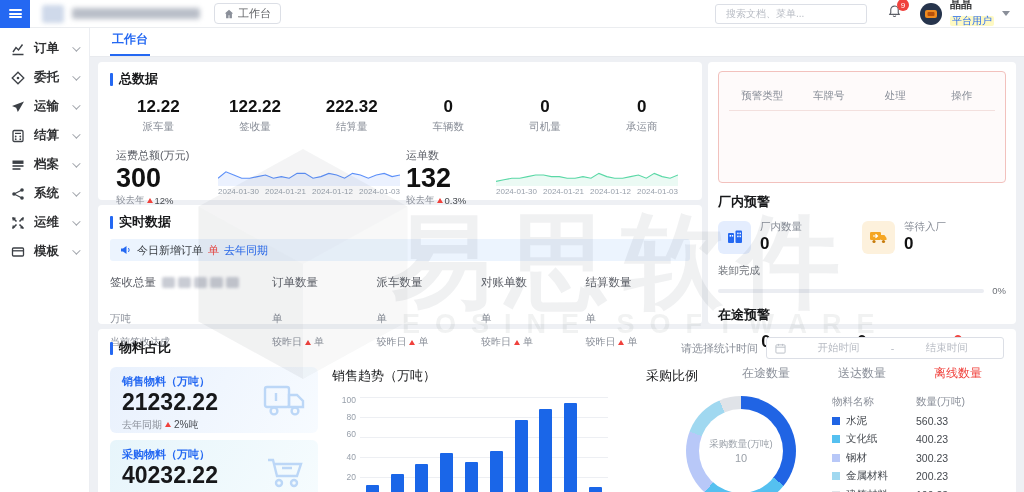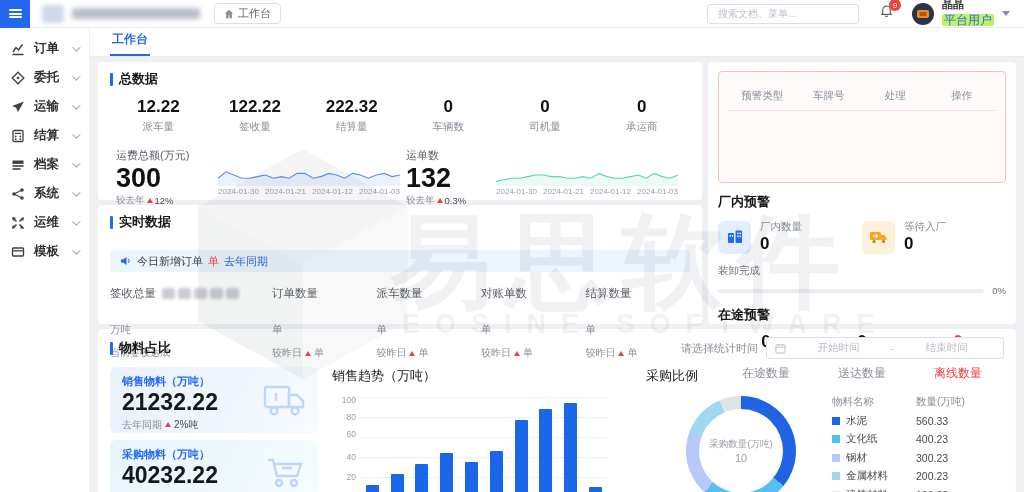--- a/index.html
+++ b/index.html
@@ -12,21 +12,21 @@
   .crumb-tag { margin-left:14px; border:1px solid #dcdfe6; border-radius:4px; padding:2px 9px; font-size:11px; color:#606266; display:flex; align-items:center; gap:4px; background:#fff; }
   .crumb-tag svg { display:block; }
   .topbar-spacer { flex:1; }
   .search-box { width:152px; height:20px; border:1px solid #dcdfe6; border-radius:3px; font-size:10px; color:#606266; padding:0 10px; outline:none; }
   .search-box::placeholder { color:#b8bcc4; }
   .bell-wrap { position:relative; margin:0 18px 0 20px; cursor:pointer; }
   .badge { position:absolute; top:-5px; right:-7px; min-width:12px; height:12px; background:#f0413c; color:#fff; border-radius:7px; font-size:8px; display:flex; align-items:center; justify-content:center; padding:0 2px; }
   .avatar { width:22px; height:22px; border-radius:50%; background:#26344c; display:flex; align-items:center; justify-content:center; overflow:hidden; flex:none; }
   .user-block { margin:0 4px 0 8px; line-height:1.05; }
   .user-name { font-size:11px; font-weight:bold; color:#303133; }
-  .user-role { font-size:12px; color:#2468f2; background:#bef264; padding:0 2px; border-radius:2px; display:inline-block; }
+  .user-role { font-size:10px; color:#2468f2; background:#fef9c3; padding:0 2px; border-radius:2px; display:inline-block; }
   .caret { width:0; height:0; border-left:4px solid transparent; border-right:4px solid transparent; border-top:5px solid #8a8f99; margin:0 14px 0 4px; }
 
   .shell { display:flex; height:464px; }
   .sidebar { width:90px; background:#fff; border-right:1px solid #eceef2; padding-top:6px; flex:none; }
   .side-item { display:flex; align-items:center; padding:6px 11px; cursor:pointer; }
   .side-item svg { flex:none; }
   .side-label { font-size:12.5px; color:#303133; font-weight:bold; margin-left:9px; flex:1; }
   .chev { width:6px; height:6px; border-right:1.2px solid #a0a4ab; border-bottom:1.2px solid #a0a4ab; transform:rotate(45deg) translateY(-2px); flex:none; }
 
   .main { flex:1; position:relative; overflow:hidden; }
@@ -51,21 +51,21 @@
   .trend-lab { font-size:11px; color:#5b5e66; }
   .trend-val { font-size:27px; font-weight:bold; color:#111; line-height:1.15; }
   .trend-cmp { font-size:9.5px; color:#8a8f99; display:flex; align-items:center; gap:2px; }
   .tri-up { width:0; height:0; border-left:3.5px solid transparent; border-right:3.5px solid transparent; border-bottom:5px solid #f0413c; display:inline-block; }
   .cmp-val { color:#45494f; }
   .sparkline { width:182px; margin-top:14px; }
   .spark-svg { width:182px; height:24px; display:block; }
   .spark-labels { display:flex; justify-content:space-between; font-size:8px; color:#98a0ab; margin-top:1px; white-space:nowrap; }
 
   
-  .notice { margin-top:19px; background:#ecf4fe; border-radius:3px; height:22px; display:flex; align-items:center; padding:4px 10px; font-size:11px; color:#3c4046; gap:5px; }
+  .notice { margin-top:8px; background:#ecf4fe; border-radius:3px; height:22px; display:flex; align-items:center; padding:4px 10px; font-size:11px; color:#3c4046; gap:5px; }
   .notice-red { color:#f0413c; }
   .notice-link { color:#2468f2; cursor:pointer; }
   .rt-cols { display:flex; margin-top:14px; }
   .rt-col { flex:1; }
   .rt-col.wide { flex:1.55; }
   .rt-lab { font-size:11.5px; color:#5b5e66; display:flex; align-items:center; gap:6px; }
   .rt-unit { font-size:10.5px; color:#8a8f99; margin-top:22px; }
   .rt-cmp { font-size:10px; color:#8a8f99; margin-top:9px; display:flex; align-items:center; gap:3px; }
   .redact { display:inline-flex; gap:3px; filter:blur(1.5px); }
   .redact i { width:13px; height:11px; background:#c9ccd4; border-radius:2px; }

